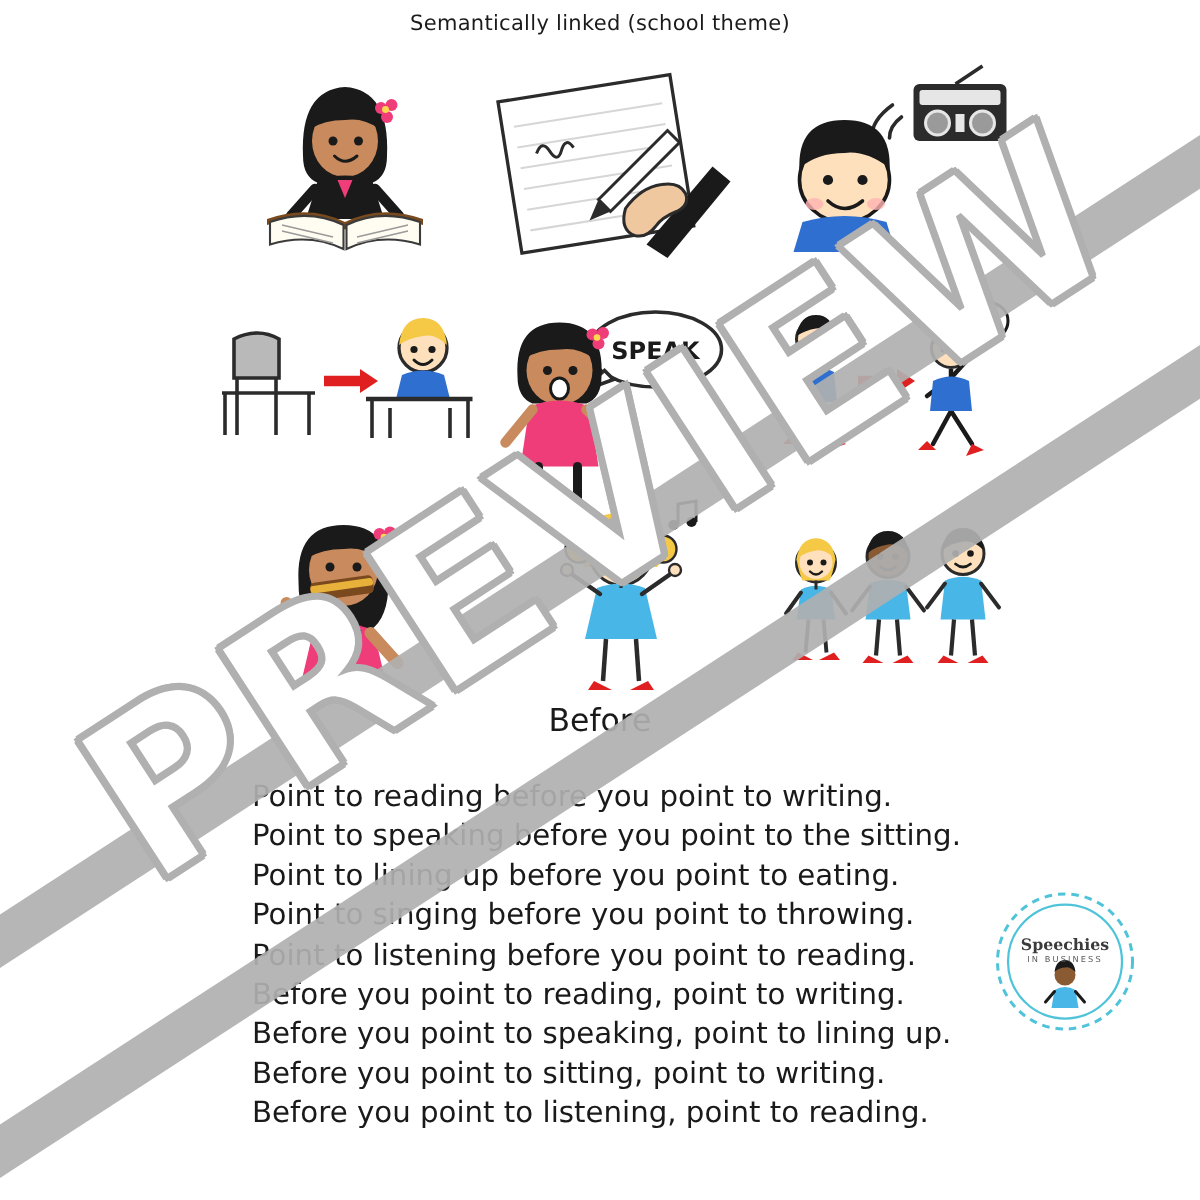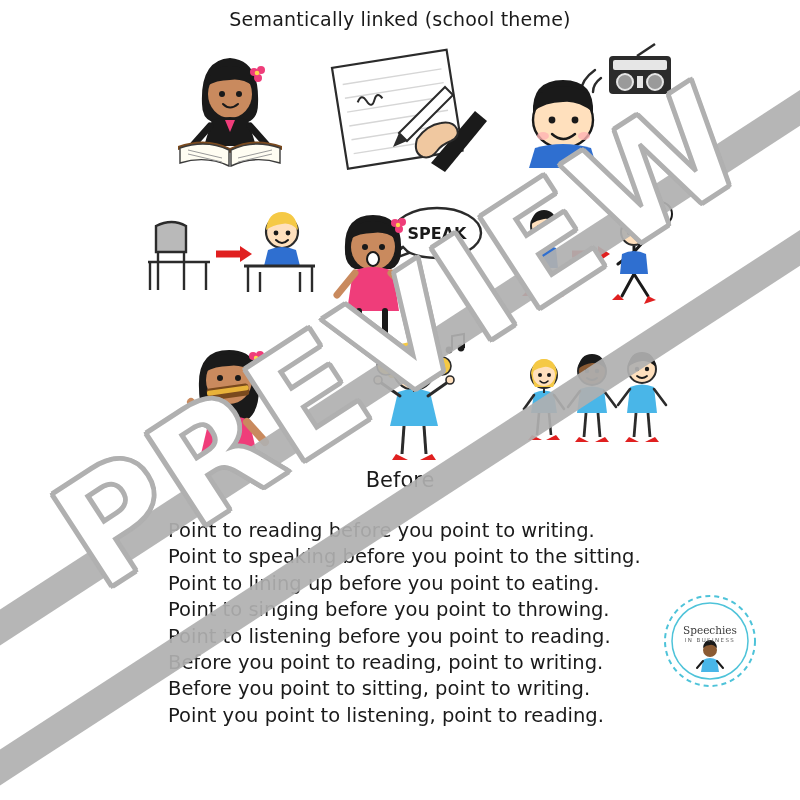--- a/index.html
+++ b/index.html
@@ -19,21 +19,21 @@
     width: 800px;
     height: 800px;
     background: #ffffff;
   }
   .title {
     position: absolute;
     top: 8px;
     left: 0;
     width: 800px;
     text-align: center;
-    font-size: 19px;
+    font-size: 14px;
     color: #1a1a1a;
     font-family: "DejaVu Sans", sans-serif;
     letter-spacing: 0.2px;
   }
 
   
   .grid {
     position: absolute;
     top: 42px;
     left: 110px;
@@ -85,20 +85,21 @@
   }
   .logo-text1 {
     position: absolute;
     top: 30px;
     left: 0;
     width: 94px;
     text-align: center;
     font-size: 10.5px;
     color: #3b3b3b;
     font-family: "DejaVu Serif", serif;
+    font-weight: bold;
   }
   .logo-text2 {
     position: absolute;
     top: 43px;
     left: 0;
     width: 94px;
     text-align: center;
     font-size: 5.5px;
     letter-spacing: 1.4px;
     color: #5c5c5c;
@@ -476,22 +477,23 @@
 
   <div class="subtitle">Before</div>
 
   <div class="lines">
     <div class="line">Point to reading before you point to writing.</div>
     <div class="line">Point to speaking before you point to the sitting.</div>
     <div class="line">Point to lining up before you point to eating.</div>
     <div class="line">Point to singing before you point to throwing.</div>
     <div class="line">Point to listening before you point to reading.</div>
     <div class="line">Before you point to reading, point to writing.</div>
+    <div class="line">Before you point to speaking, point to lining up.</div>
     <div class="line">Before you point to sitting, point to writing.</div>
-    <div class="line">Point you point to listening, point to reading.</div>
+    <div class="line">Before you point to listening, point to reading.</div>
   </div>
 
   <div class="logo">
     <svg class="logo-inner" width="94" height="94" viewBox="0 0 94 94">
       <circle cx="47" cy="47" r="45" fill="#ffffff" stroke="#4ec3d9" stroke-width="2" stroke-dasharray="5 4"></circle>
       <circle cx="47" cy="47" r="38" fill="#ffffff" stroke="#4ec3d9" stroke-width="1.5"></circle>
 
       <g transform="translate(47,66)">
         <circle cx="0" cy="-10" r="7" fill="#8a5a33"></circle>
         <path d="M-7 -12 q1 -8 7 -8 q6 0 7 8 q-4 -4 -7 -3 q-4 0 -7 3Z" fill="#1a1a1a"></path>

